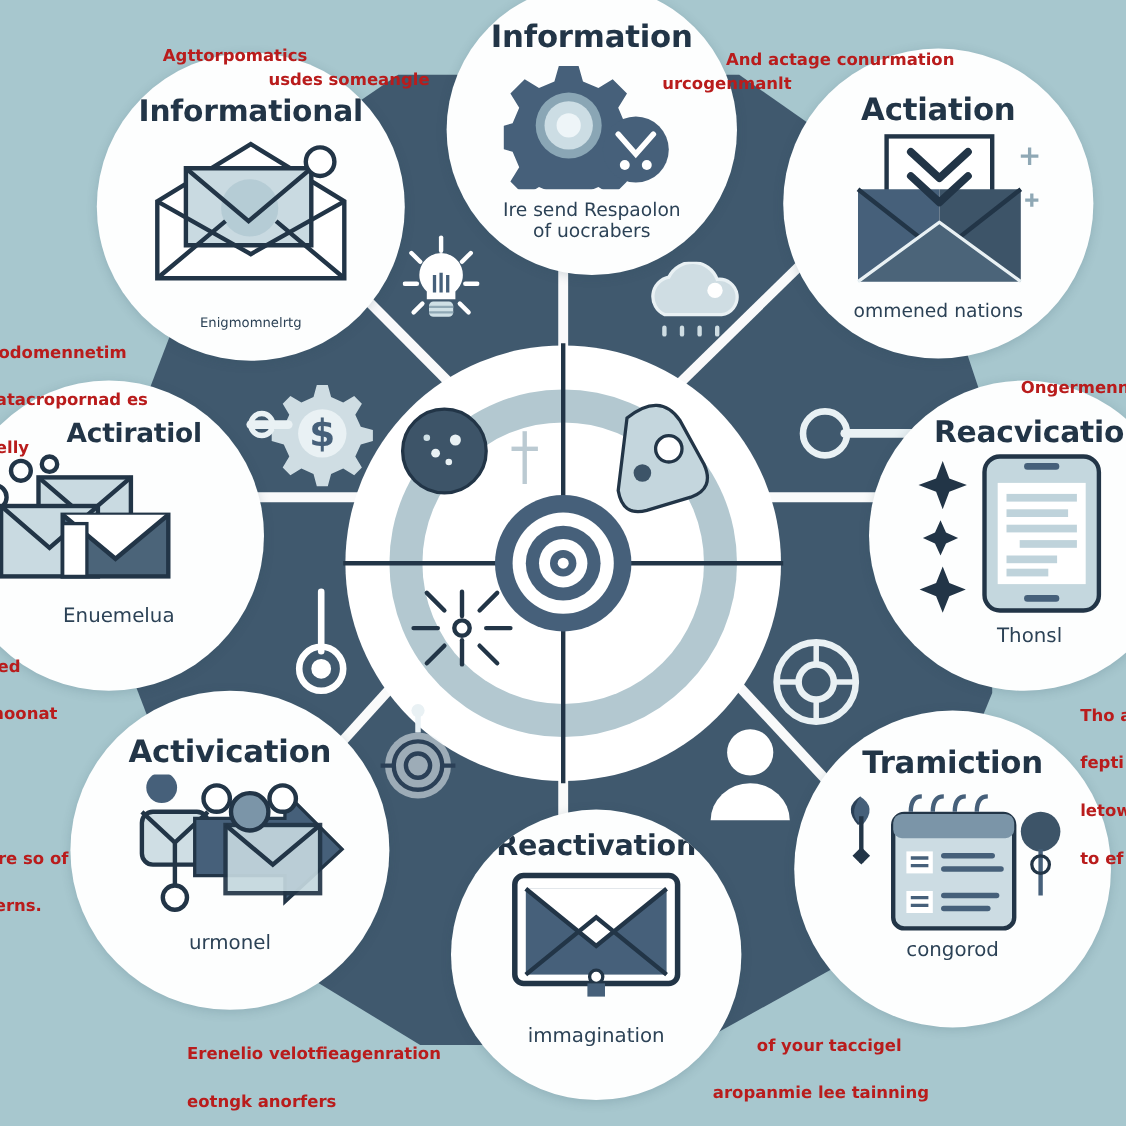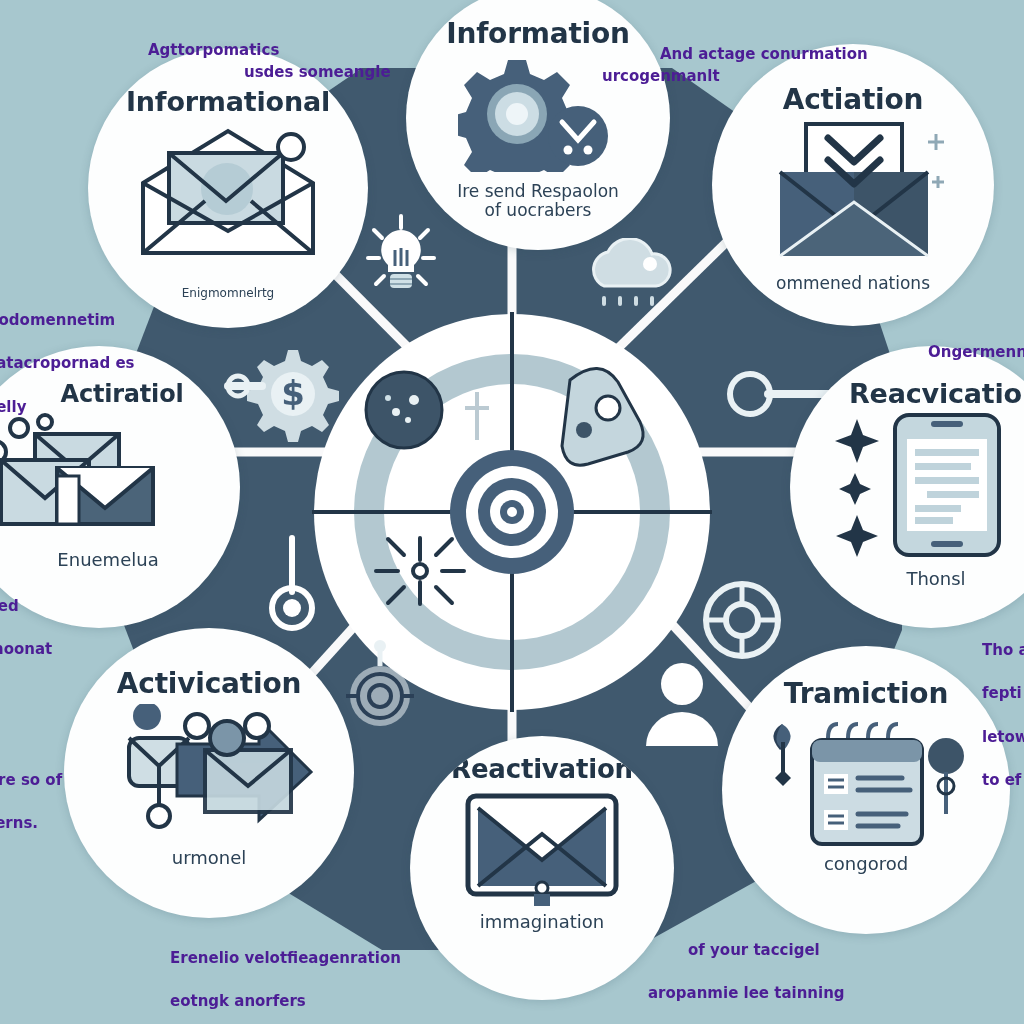--- a/index.html
+++ b/index.html
@@ -63,30 +63,30 @@
   #node-reacvication .sub{font-size:18px;margin-top:10px;}
 
   #node-activication{left:64px;top:628px;width:290px;height:290px;}
   #node-activication .ttl{font-size:28px;margin-top:42px;}
   #node-activication .art{margin-top:6px;}
   #node-activication .sub{font-size:18px;margin-top:16px;}
 
   #node-reactivation{left:410px;top:736px;width:264px;height:264px;}
   #node-reactivation .ttl{font-size:26px;margin-top:20px;}
   #node-reactivation .art{margin-top:8px;}
-  #node-reactivation .sub{font-size:18px;margin-top:4px;}
+  #node-reactivation .sub{font-size:18px;margin-top:24px;}
 
   #node-tramiction{left:722px;top:646px;width:288px;height:288px;}
   #node-tramiction .ttl{font-size:28px;margin-top:34px;}
   #node-tramiction .art{margin-top:4px;}
   #node-tramiction .sub{font-size:18px;margin-top:2px;}
 
   
   .cap{
-    position:absolute;color:#4c1d95;font-weight:bold;
+    position:absolute;color:#b91c1c;font-weight:bold;
     line-height:1.45;white-space:pre-line;
   }
   #cap-topleft{left:148px;top:18px;font-size:15px;}
   #cap-topleft .l2{display:block;margin-left:96px;}
   #cap-topright{left:660px;top:22px;font-size:15px;}
   #cap-topright .l2{display:block;margin-left:-58px;}
   #cap-left{left:-14px;top:288px;font-size:15px;}
   #cap-leftlow{left:-12px;top:574px;font-size:15px;}
   #cap-right{left:928px;top:320px;font-size:15px;}
   #cap-rightlow{left:982px;top:618px;font-size:15px;}

